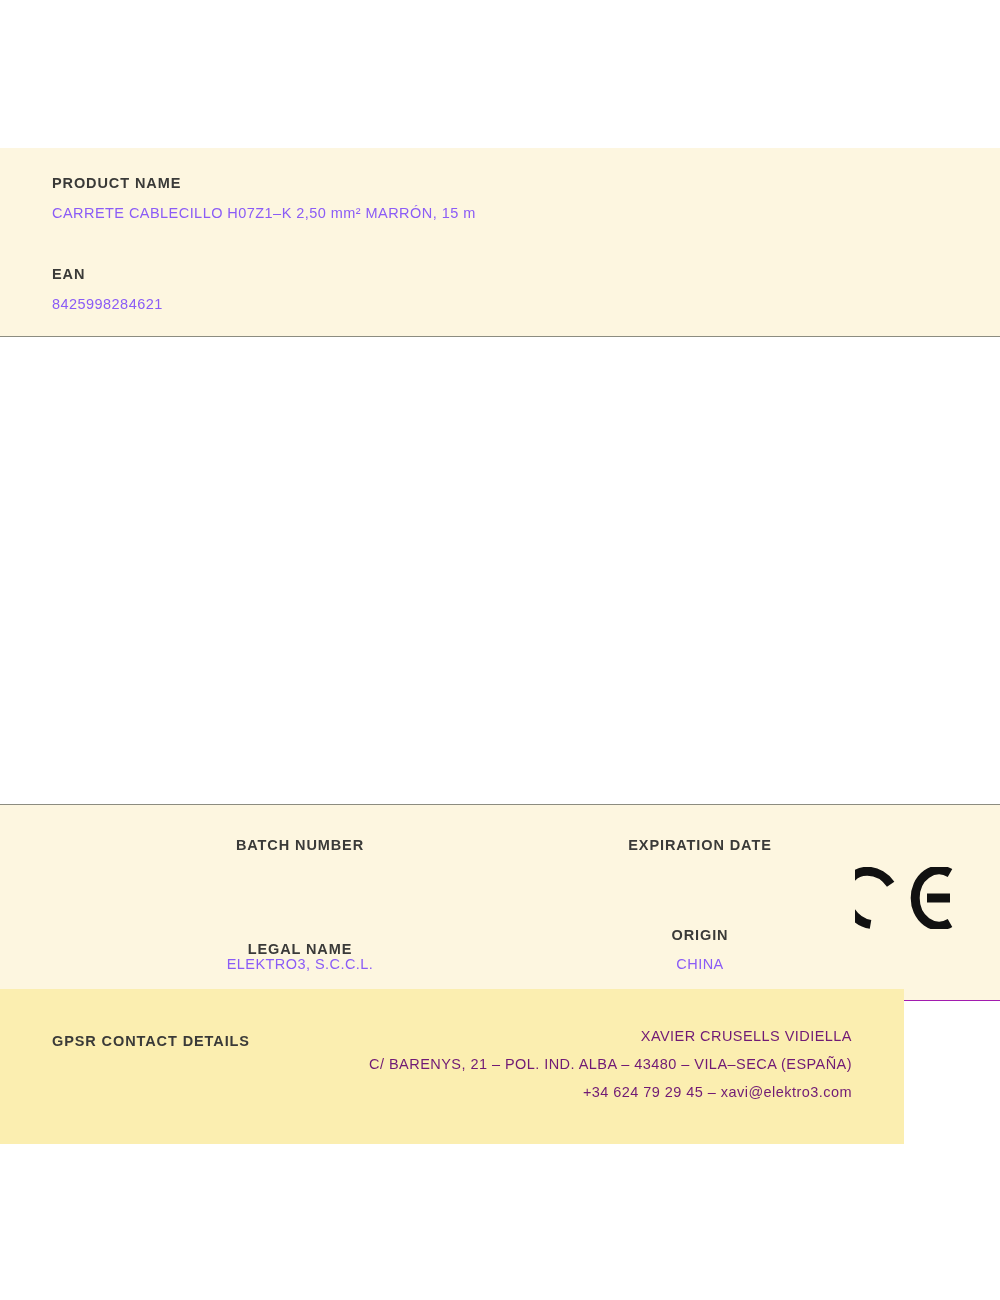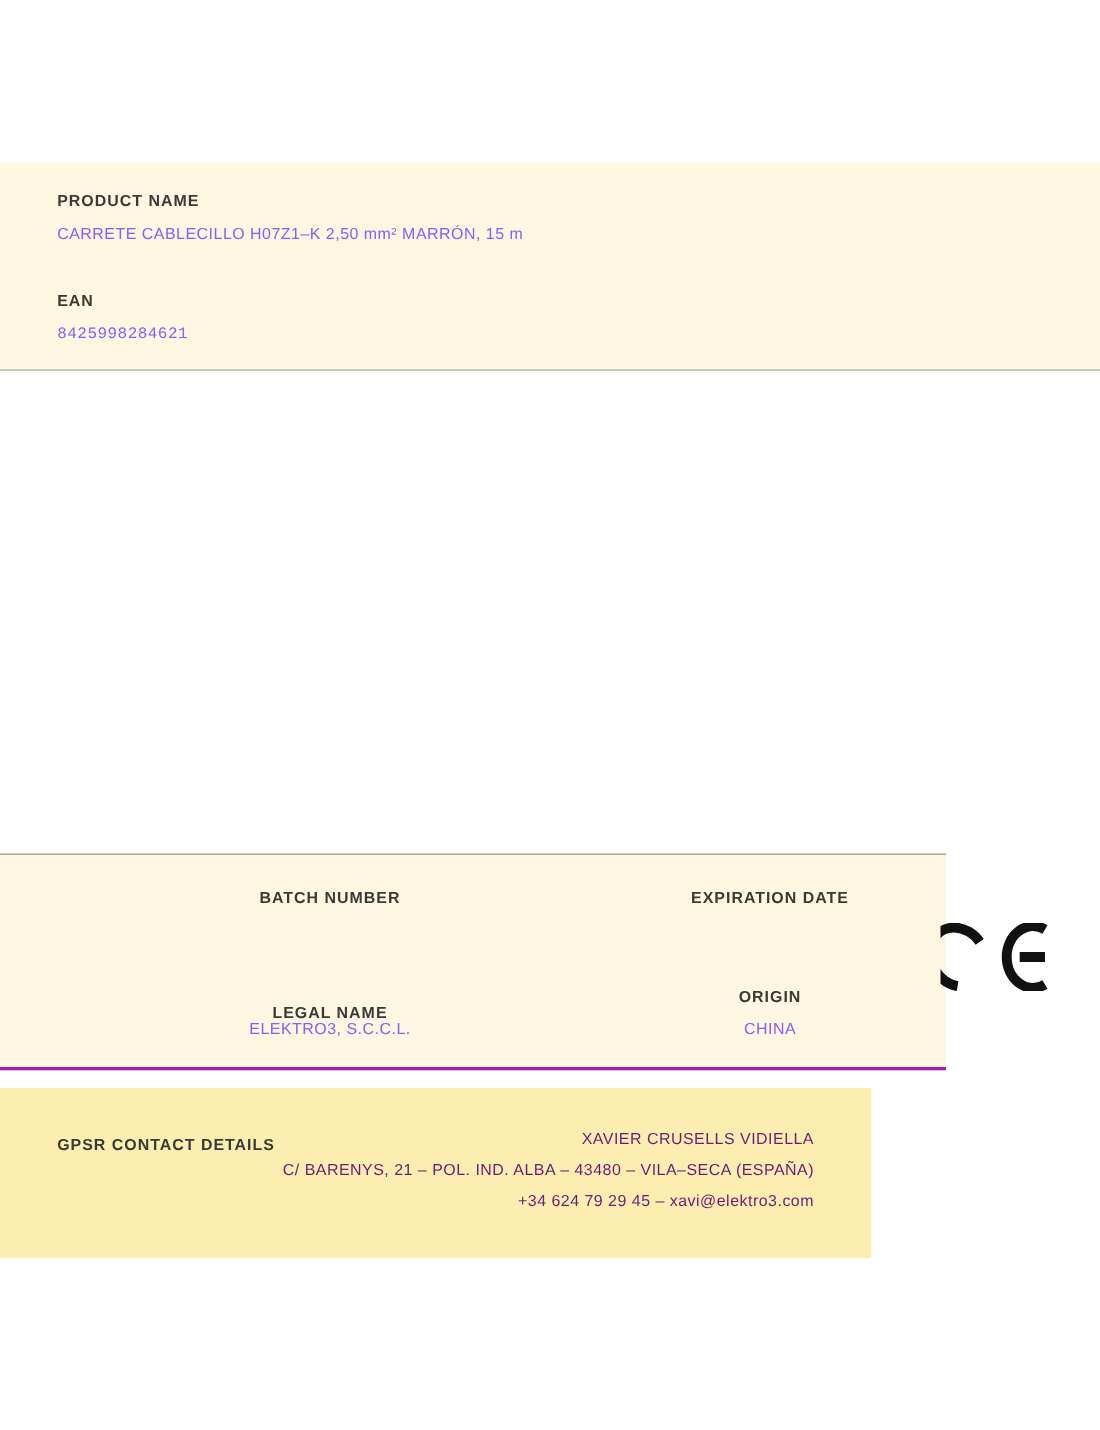--- a/index.html
+++ b/index.html
@@ -60,43 +60,42 @@
   }
   .ean-label {
     position: absolute;
     left: 52px;
     top: 118px;
   }
   .ean-value {
     position: absolute;
     left: 52px;
     top: 148px;
-    font-family: Liberation Mono, monospace;
   }
 
   
   .mid-space {
     position: absolute;
     left: 0;
     top: 337px;
     width: 1000px;
     height: 455px;
     background: #ffffff;
   }
 
   
   .info-block {
     position: absolute;
     left: 0;
-    top: 776px;
-    width: 860px;
+    top: 804px;
+    width: 1000px;
     height: 197px;
     background: #fdf6e0;
     border-top: 1px solid #8c8c80;
-    border-bottom: 3px solid #a21caf;
+    border-bottom: 1px solid #a21caf;
     box-sizing: border-box;
   }
 
   .centered-cell {
     position: absolute;
     text-align: center;
     width: 300px;
   }
 
   .batch-label   { left: 150px; top: 32px; }
@@ -113,21 +112,21 @@
     width: 100px;
     height: 62px;
   }
   .ce-mark svg { display: block; }
 
   
   .gpsr-block {
     position: absolute;
     left: 0;
     top: 989px;
-    width: 792px;
+    width: 904px;
     height: 155px;
     background: #fbeeb0;
     box-sizing: border-box;
   }
 
   .gpsr-label {
     position: absolute;
     left: 52px;
     top: 44px;
   }

